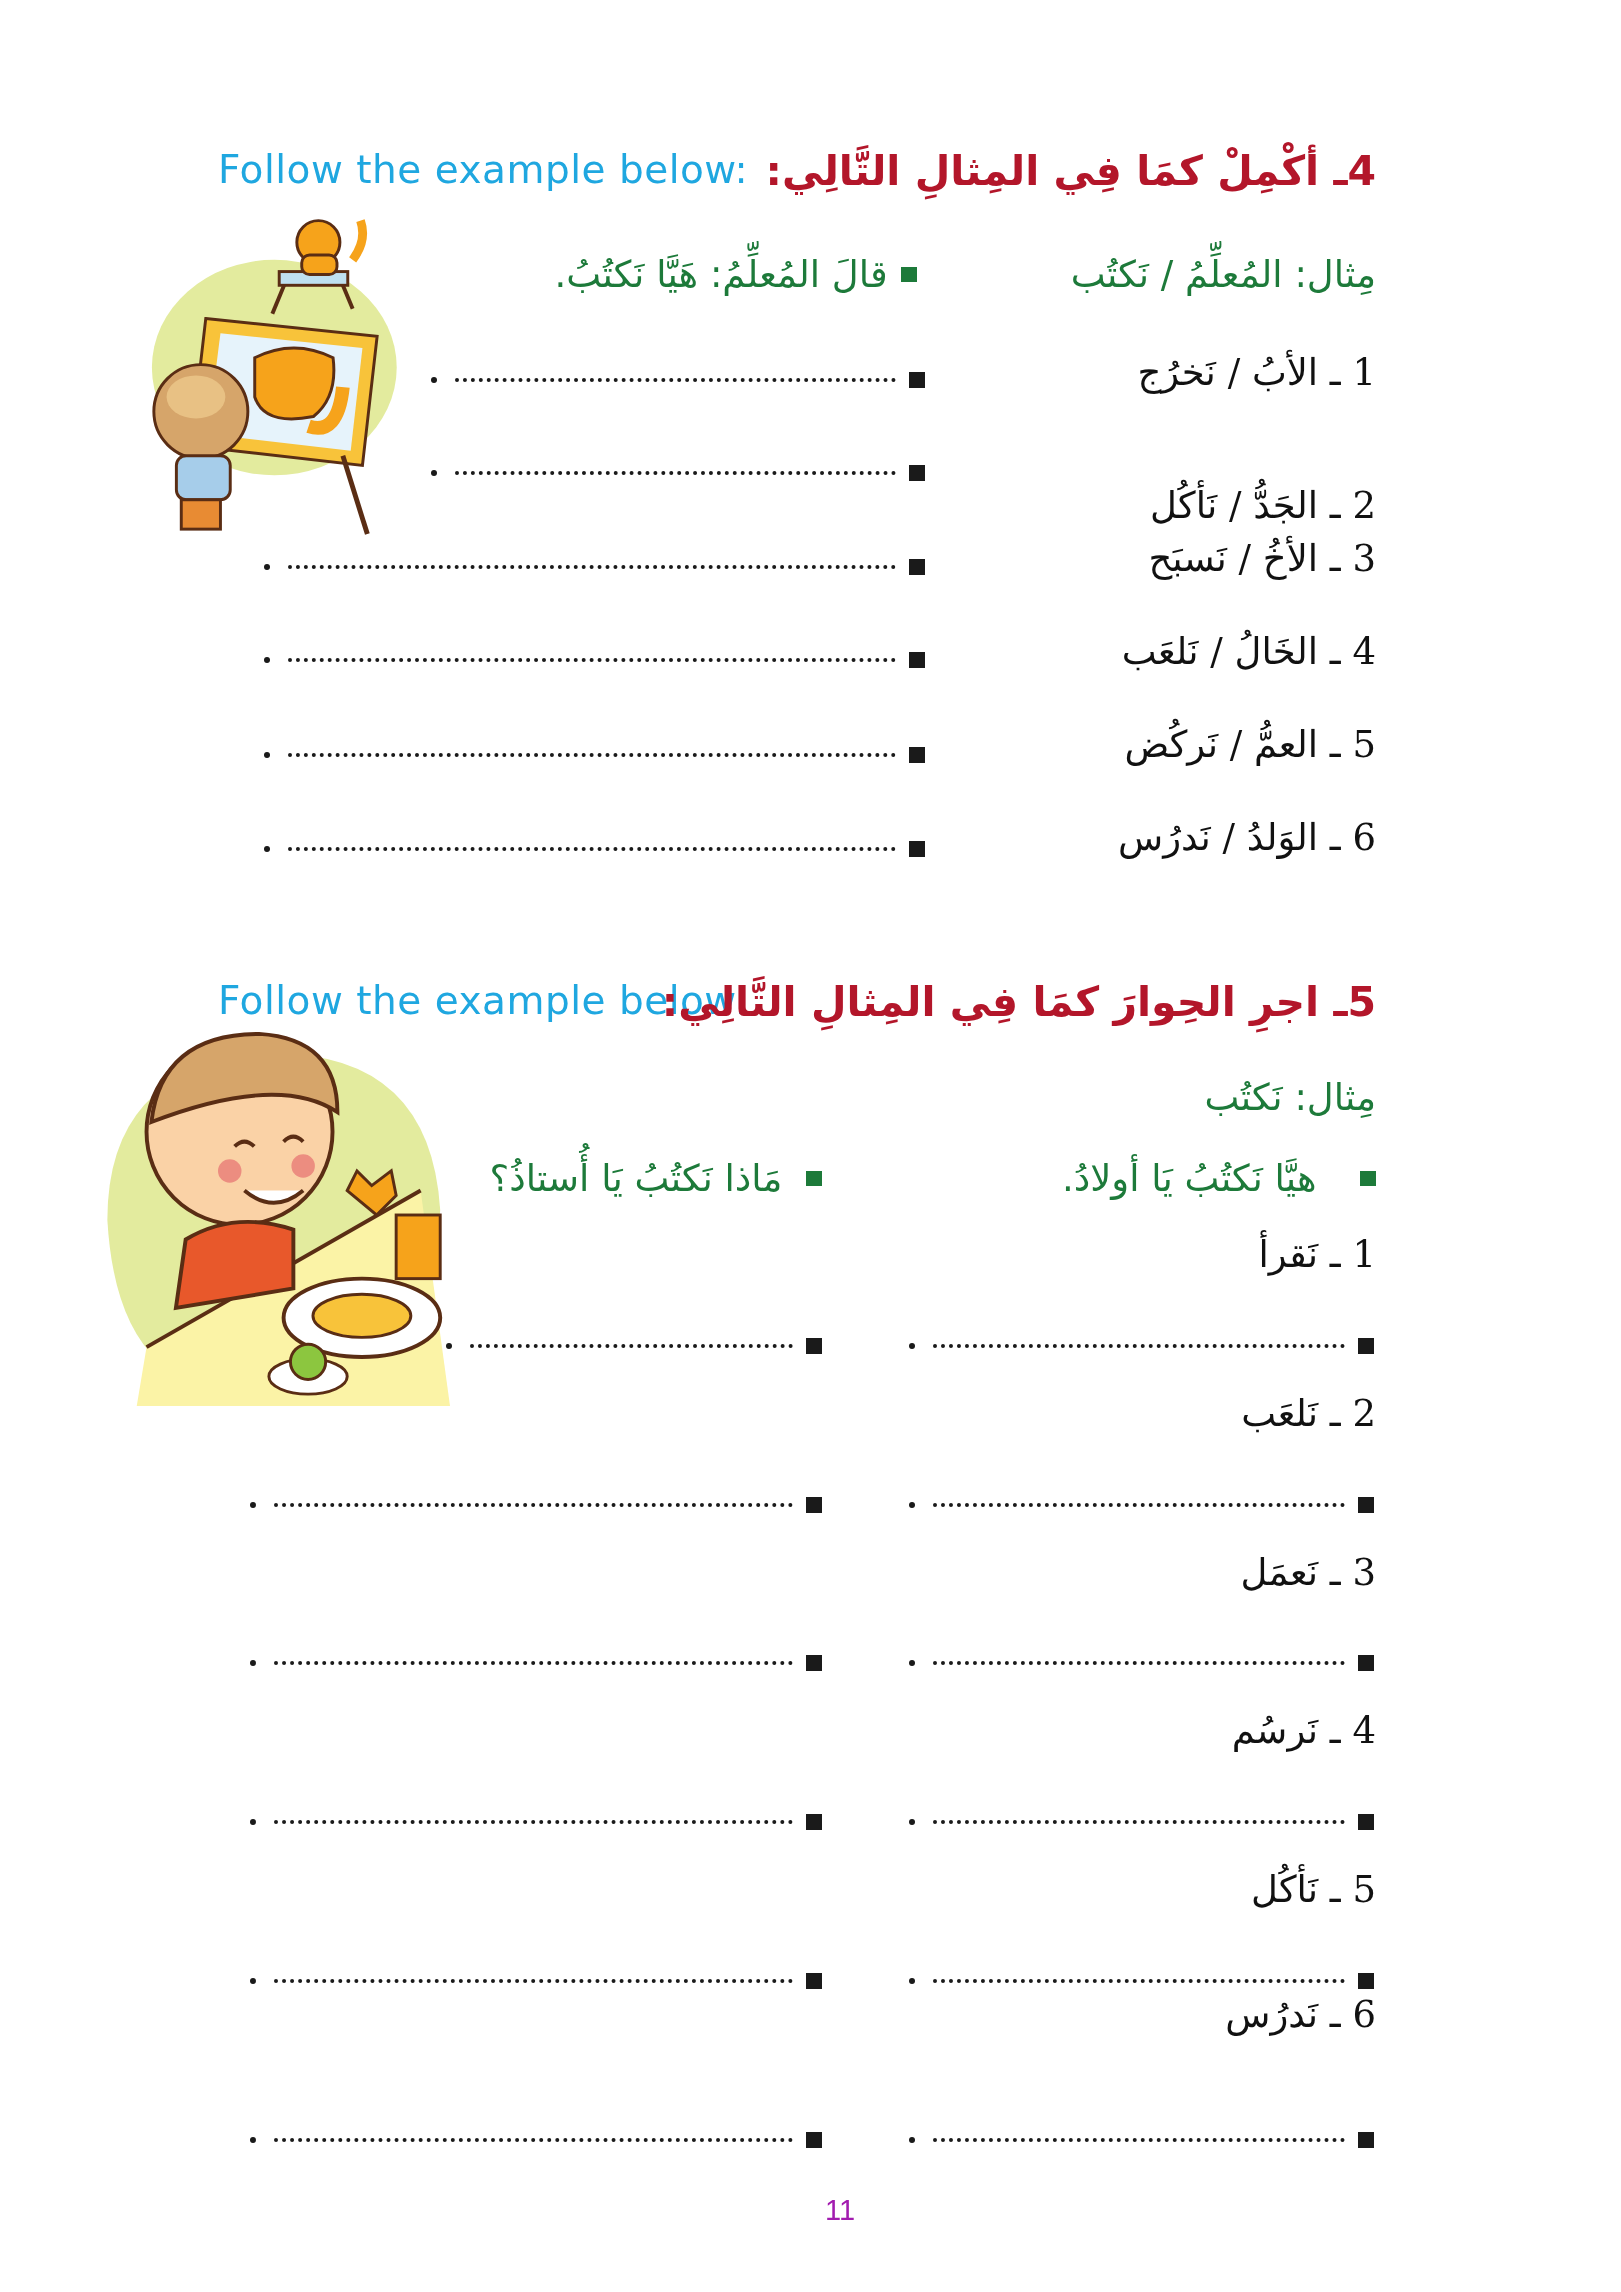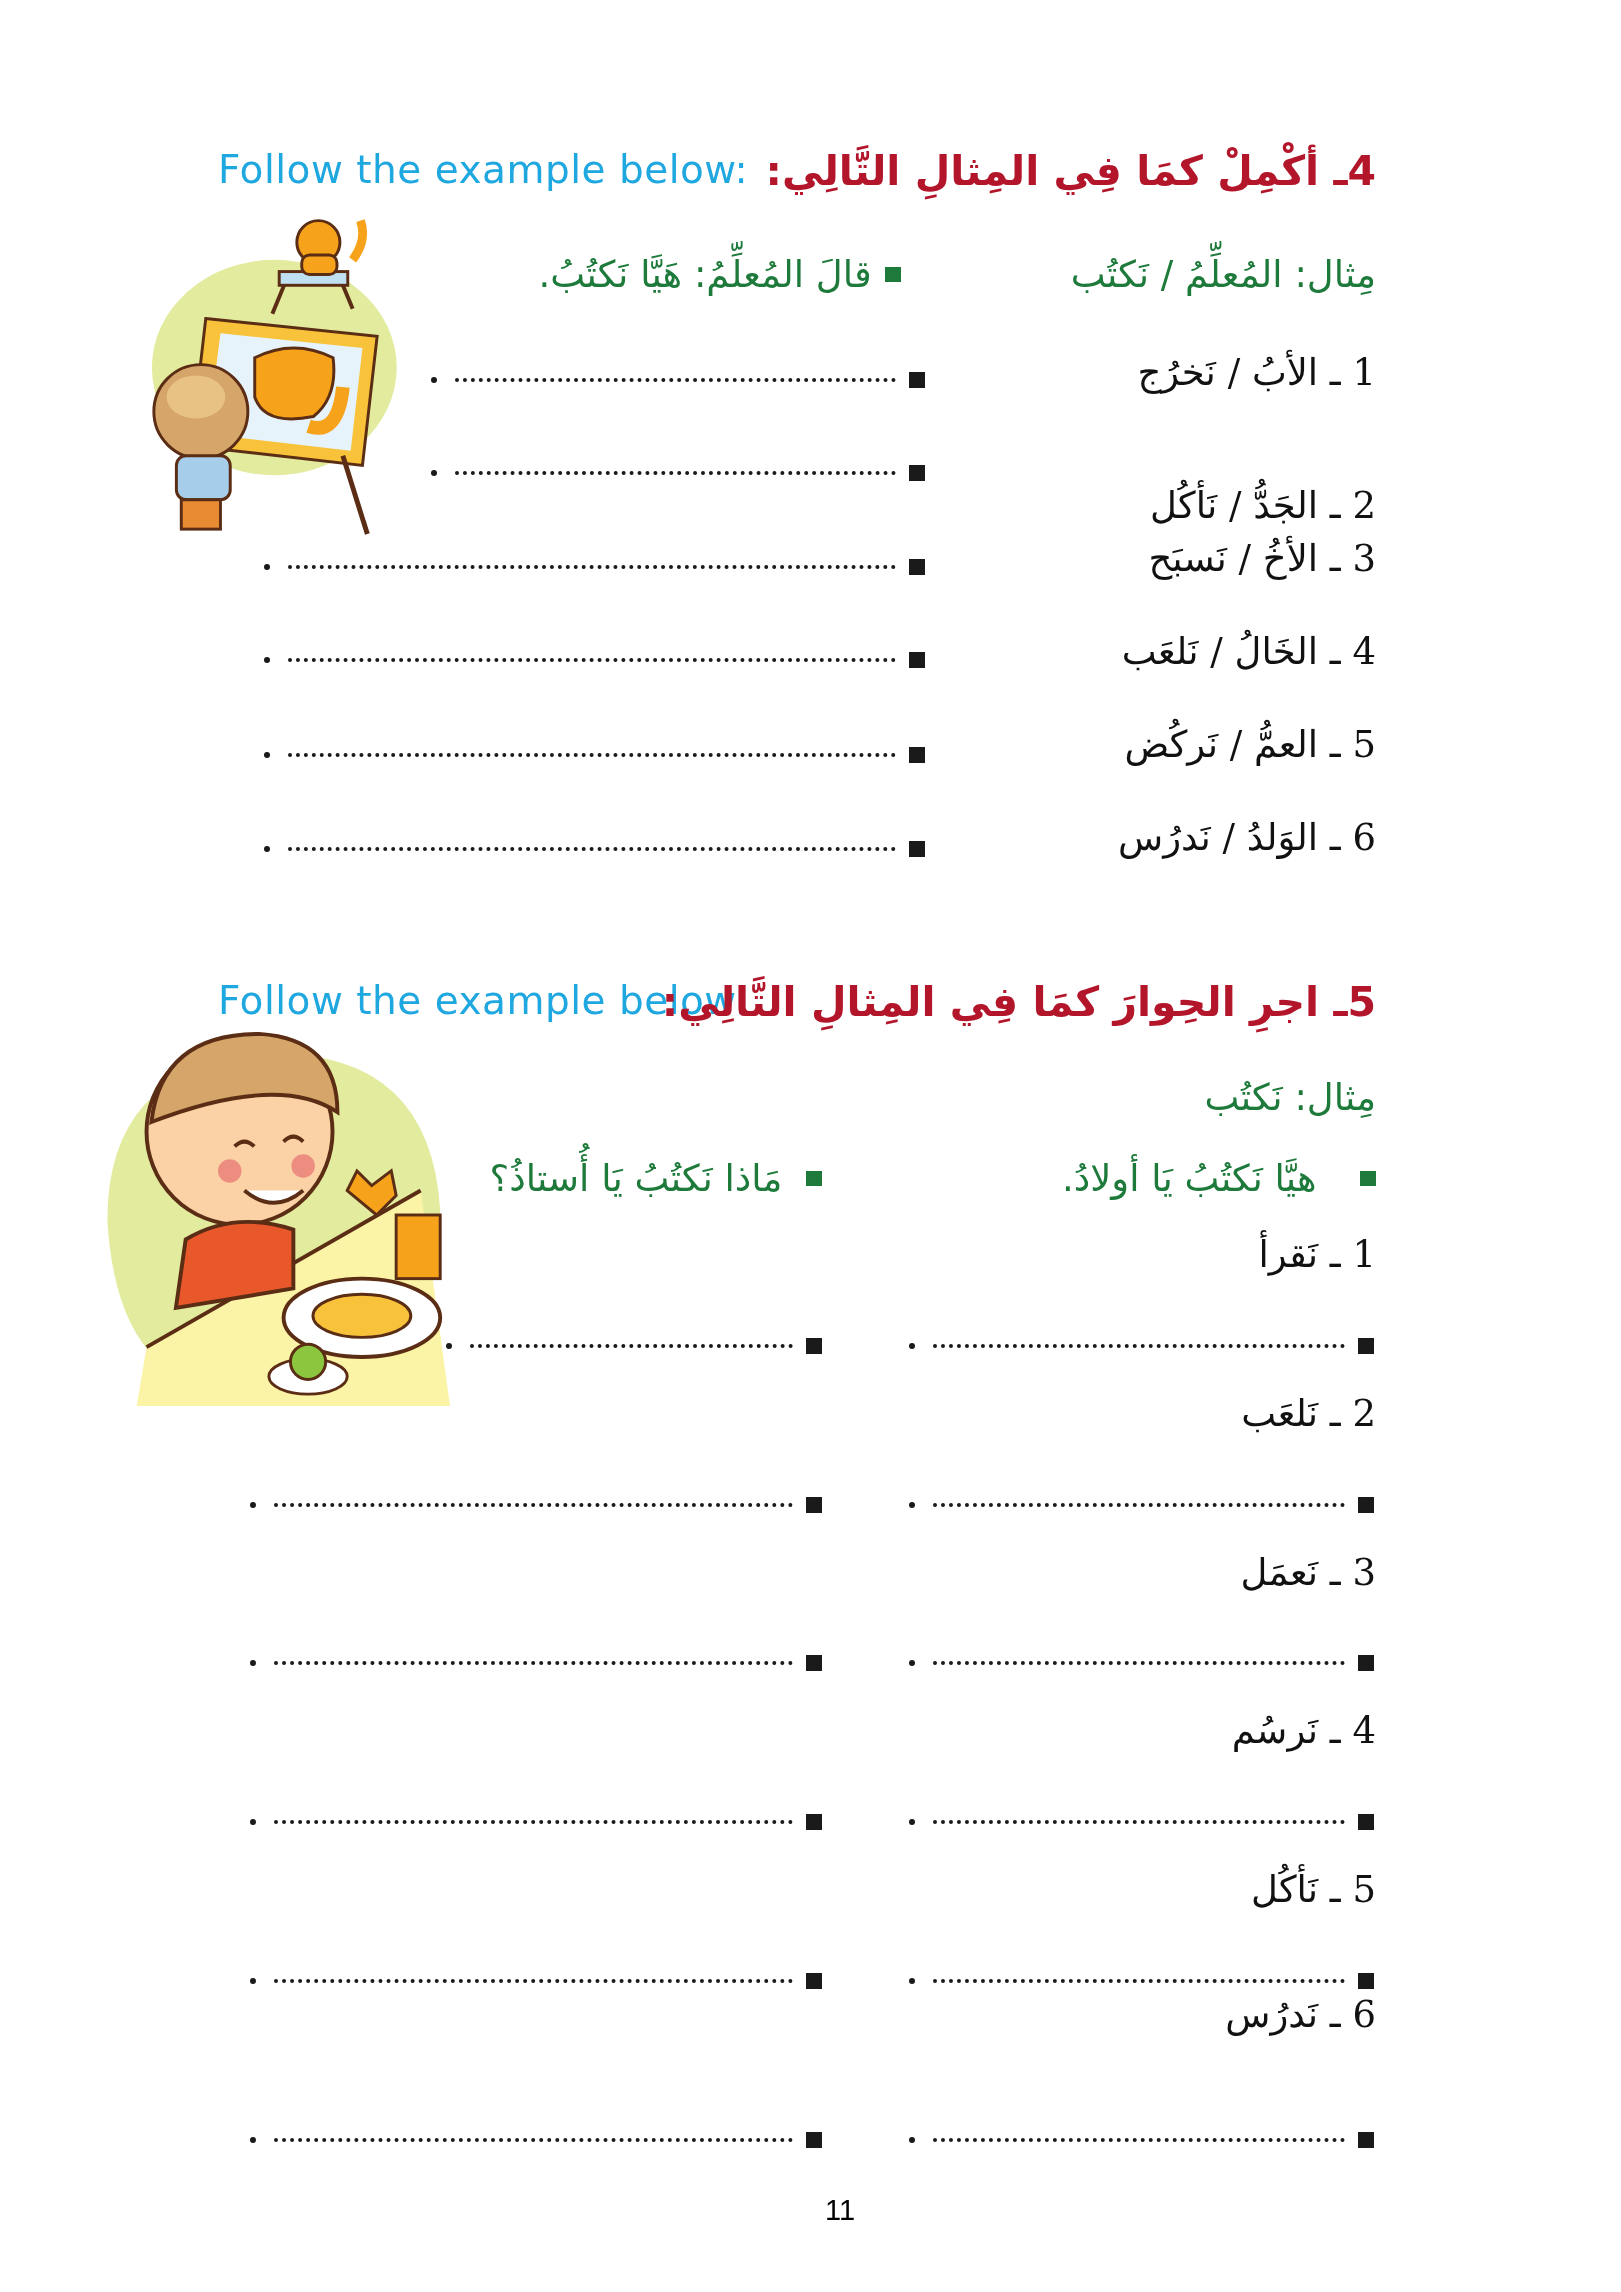--- a/index.html
+++ b/index.html
@@ -7,30 +7,30 @@
   .abs{position:absolute;}
   .en-title{font-family:"DejaVu Sans",sans-serif;color:#1fa7e0;font-size:39px;letter-spacing:0.5px;white-space:nowrap;}
   .ar-title{font-family:"DejaVu Sans",sans-serif;color:#b3162a;font-size:41px;font-weight:bold;direction:rtl;white-space:nowrap;}
   .ar-green{font-family:"DejaVu Sans",sans-serif;color:#1d7a3a;font-size:37px;direction:rtl;white-space:nowrap;}
   .ar-black{font-family:"DejaVu Serif",serif;color:#111;font-size:37px;direction:rtl;white-space:nowrap;}
   .sq{display:inline-block;width:15.7px;height:15.7px;background:#1a1a1a;}
   .sq.green{background:#1d7a3a;}
   .line{display:flex;align-items:center;direction:rtl;}
   .dots{border-bottom:4.9px dotted #1a1a1a;height:0;margin-right:13.7px;}
   .end-dot{width:5.9px;height:5.9px;border-radius:50%;background:#1a1a1a;margin-right:17.6px;}
-  .pagenum{font-family:"Liberation Sans",sans-serif;font-size:29px;color:#000000;}
+  .pagenum{font-family:"Liberation Sans",sans-serif;font-size:29px;color:#a21caf;}
 </style>
 </head>
 <body>
 
 <div class="abs en-title" style="left:218px;top:147px;">Follow the example below:</div>
 <div class="abs ar-title" style="right:245px;top:147px;">4ـ أكْمِلْ كمَا فِي المِثالِ التَّالِي:</div>
 
 <div class="abs ar-green" style="right:245px;top:253px;">مِثال: المُعلِّمُ / نَكتُب</div>
-<div class="abs line ar-green" style="right:720px;top:253px;margin-left:38px;">
+<div class="abs line ar-green" style="right:704px;top:253px;margin-left:38px;">
   <span class="sq green"></span>
   <span style="margin-right:13.7px;">قالَ المُعلِّمُ: هَيَّا نَكتُبُ.</span>
 </div>
 
 <svg class="abs" style="left:147px;top:201px;" width="284" height="338" viewBox="0 0 290 345">
   <ellipse cx="130" cy="170" rx="125" ry="110" fill="#e3eb9e"></ellipse>
 
   <rect x="135" y="72" width="70" height="14" fill="#bfe0f0" stroke="#5a2d14" stroke-width="3"></rect>
   <line x1="140" y1="86" x2="128" y2="115" stroke="#5a2d14" stroke-width="4"></line>
   <line x1="200" y1="86" x2="210" y2="110" stroke="#5a2d14" stroke-width="4"></line>

